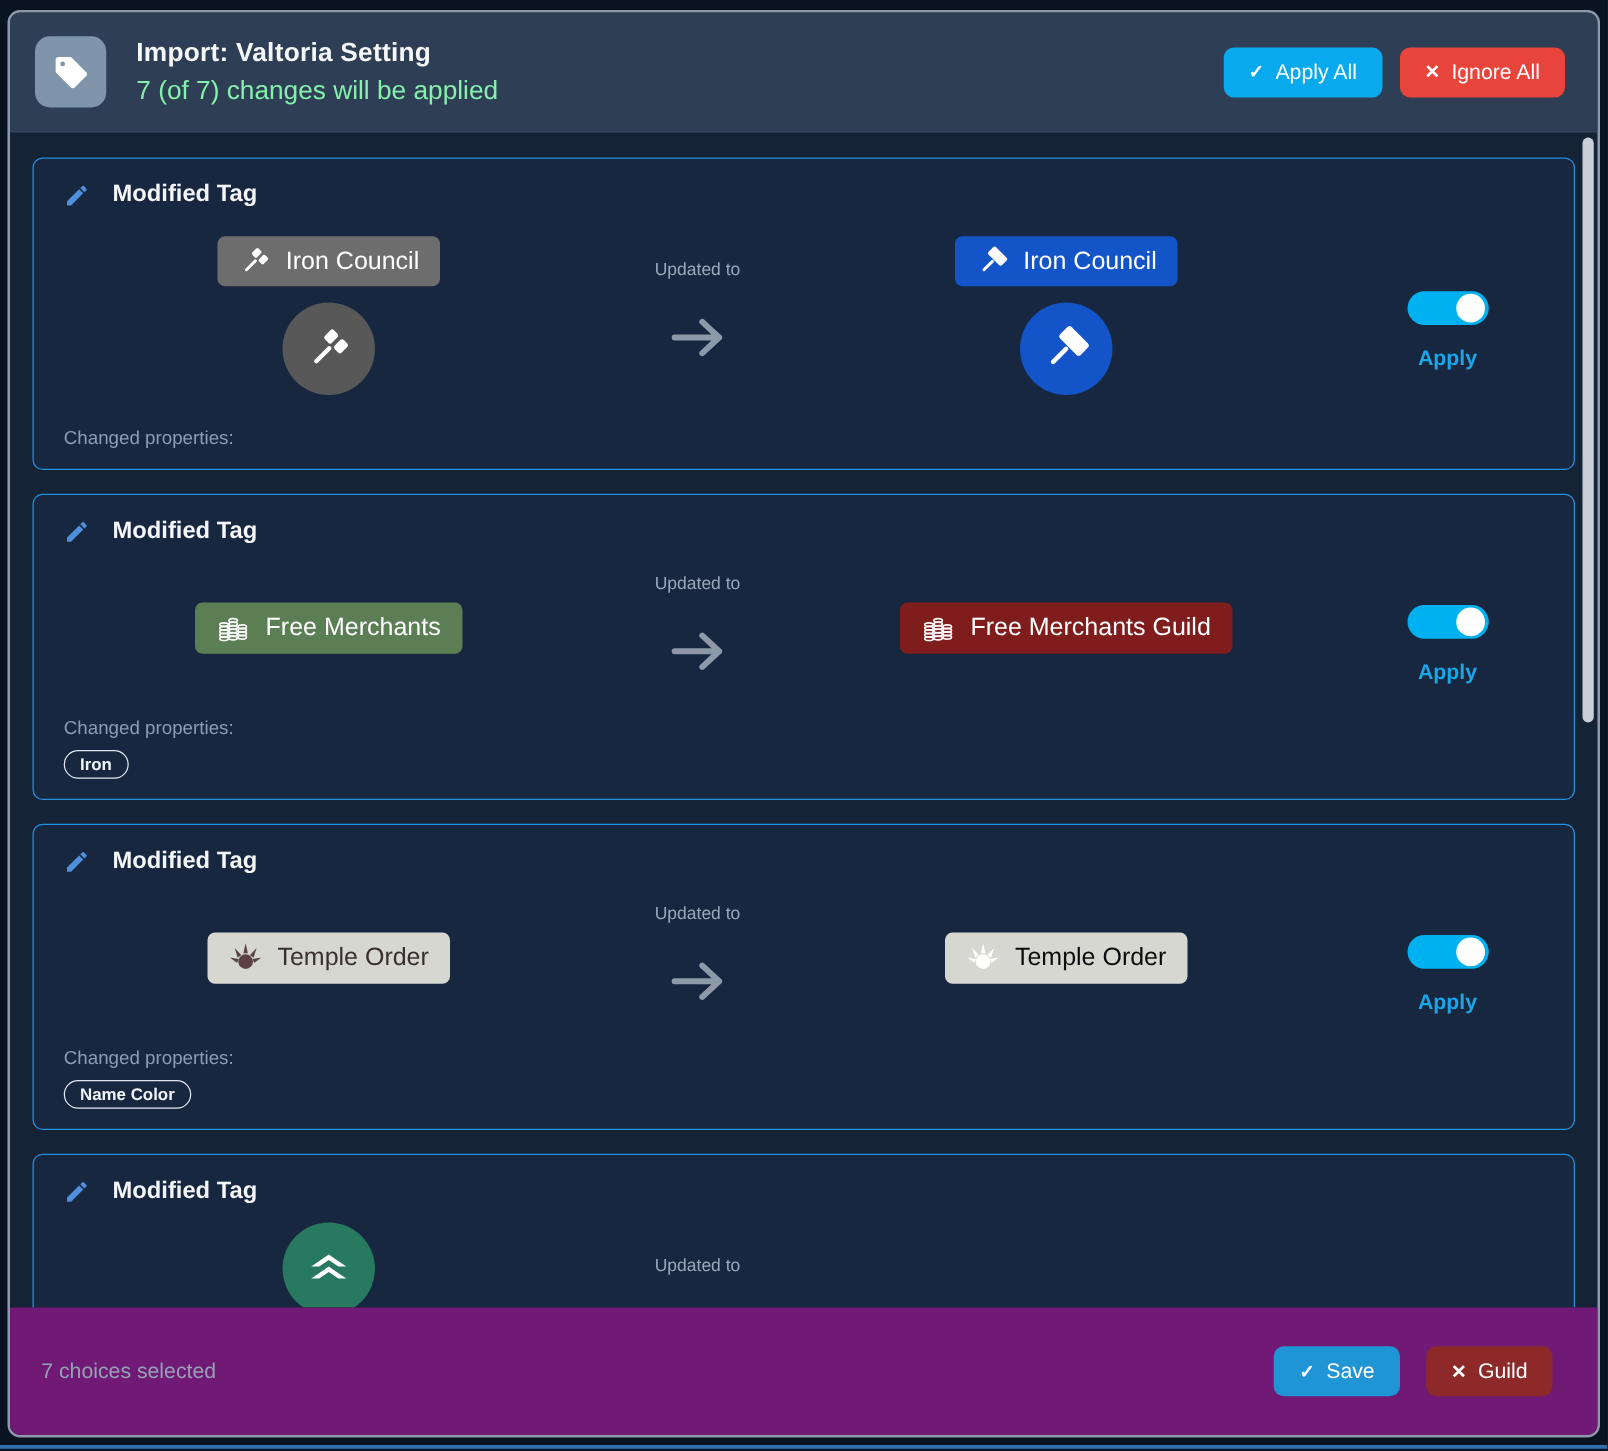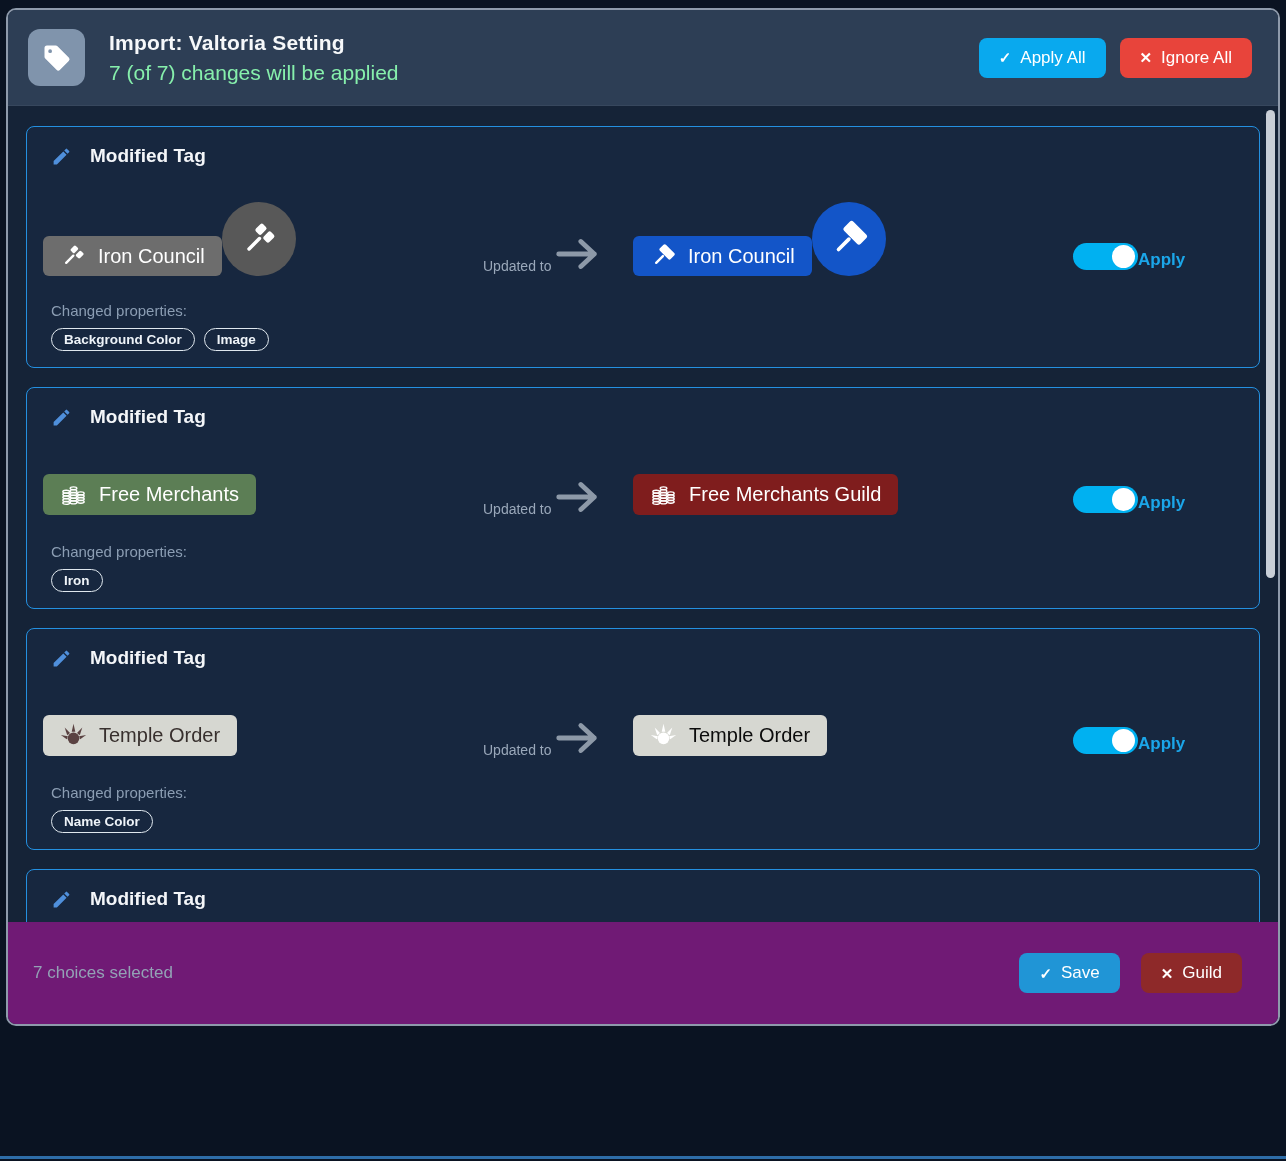--- a/index.html
+++ b/index.html
@@ -10,21 +10,21 @@
     position: relative;
     overflow: hidden;
   }
   .bottom-line {
     position: absolute; left: 0; right: 0; bottom: 2px;
     height: 3px; background: #2e6da8;
   }
   .dialog {
     position: absolute;
     left: 6px; top: 8px;
-    width: 1274px; height: 1018px;
+    width: 1274px; height: 1142px;
     background: #152337;
     border: 2px solid #8e9aab;
     border-radius: 10px;
     display: flex;
     flex-direction: column;
     overflow: hidden;
   }
   
   .dlg-header {
     flex: 0 0 96px;
@@ -77,21 +77,21 @@
     color: #f4f6f9; font-size: 19px; font-weight: bold;
     padding-left: 8px; margin-top: 4px;
   }
   .pencil { color: #4f8fdb; display: inline-flex; }
   .card-row {
     display: grid;
     grid-template-columns: 1fr 150px 1fr 170px;
     align-items: start;
     margin-top: 22px;
   }
-  .cell { display: flex; flex-direction: row; align-items: flex-end; }
+  .cell { display: flex; flex-direction: column; align-items: center; }
   .tag-pill {
     display: inline-flex; align-items: center; gap: 12px;
     padding: 7px 17px;
     border-radius: 6px;
     font-size: 20px;
     white-space: nowrap;
   }
   .tag-ico { display: inline-flex; }
   .avatar {
     width: 74px; height: 74px; border-radius: 50%;
@@ -244,24 +244,20 @@
         </div>
         <div class="cell cell-actions">
           <div class="toggle">
               <div class="knob"></div>
             </div>
           <span class="apply-label">Apply</span>
         </div>
       </div>
       <div class="changed">
         <div class="changed-label">Changed properties:</div>
-        <div class="prop-pills">
-          <span class="prop-pill">Background Color</span>
-          <span class="prop-pill">Image</span>
-        </div>
       </div>
     </div>
 
     <div class="card card--mid">
       <div class="card-title">
         <span class="pencil">
           <svg viewBox="0 0 24 24" width="21" height="21" fill="currentColor">
               <path d="M3 17.25V21h3.75L17.8 9.94l-3.75-3.75L3 17.25zM20.7 7.04a1 1 0 0 0 0-1.41l-2.34-2.34a1 1 0 0 0-1.41 0l-1.83 1.83 3.75 3.75 1.83-1.83z"></path>
             </svg>
         </span>

